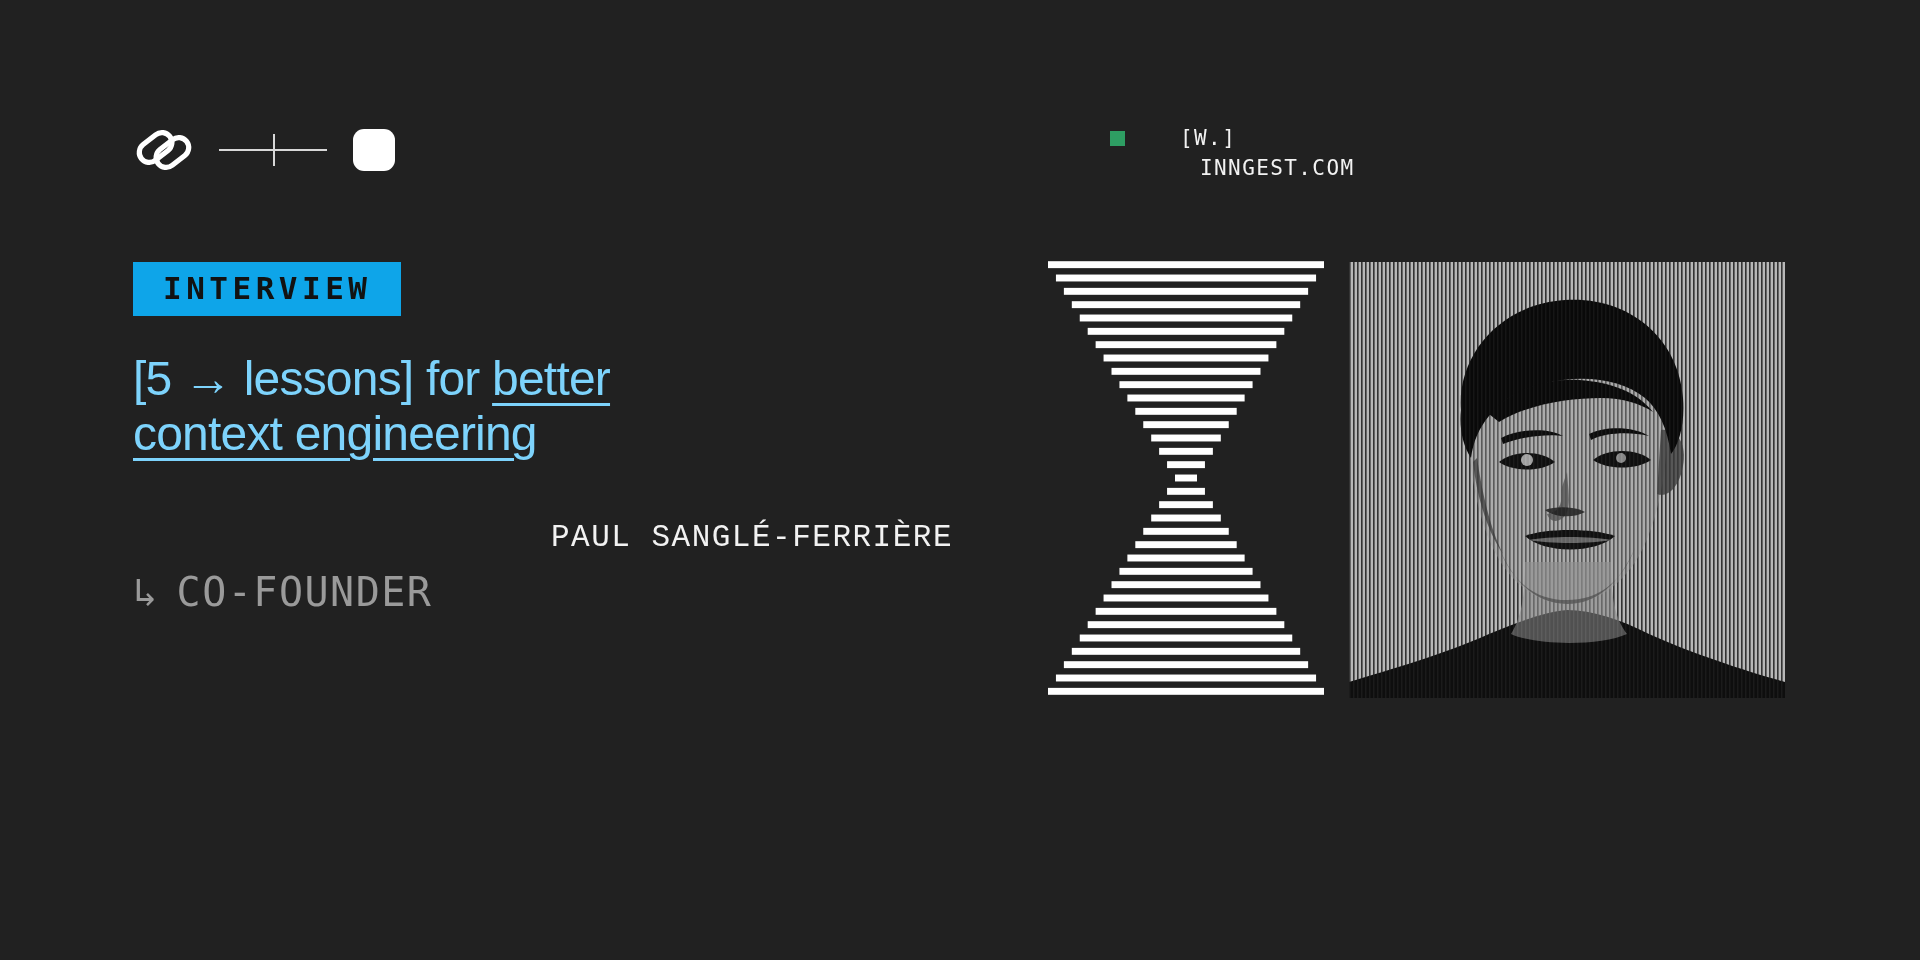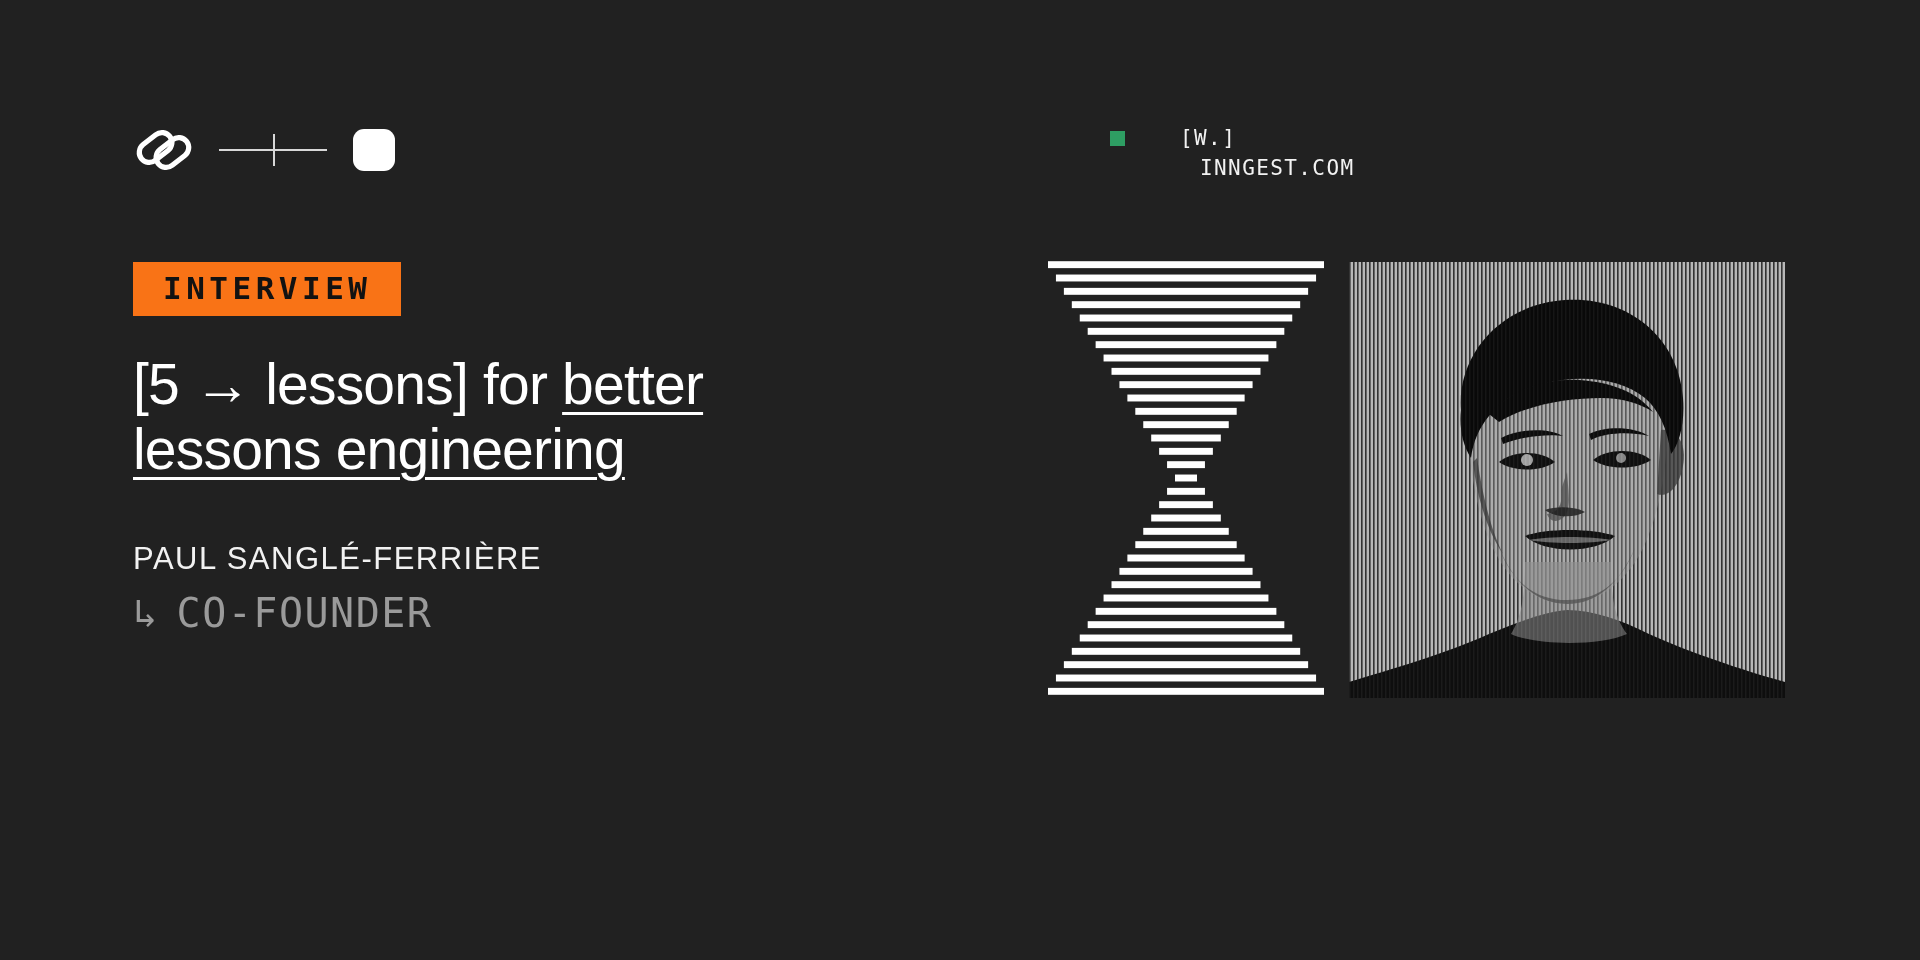--- a/index.html
+++ b/index.html
@@ -84,56 +84,57 @@
 
   
   .content {
     position:absolute;
     left:133px; top:262px;
     width:820px;
   }
 
   .badge {
     display:inline-block;
-    background:#f97316;
+    background:#0ea5e9;
     color:#121212;
     font-family:"DejaVu Sans Mono", monospace;
     font-size:31px;
     font-weight:700;
     letter-spacing:4.5px;
     padding:11px 30px 12px 30px;
     line-height:1;
   }
 
   .headline {
     margin-top:36px;
-    color:#ffffff;
+    color:#7dd3fc;
     font-family:"Liberation Sans", sans-serif;
-    font-size:57px;
+    font-size:48px;
     font-weight:400;
     line-height:1.14;
     letter-spacing:-0.8px;
     white-space:pre-wrap;
   }
   .headline .u {
     text-decoration:underline;
     text-decoration-thickness:3px;
     text-underline-offset:8px;
   }
 
   .byline {
     margin-top:56px;
   }
   .author {
-    font-family:Liberation Sans, sans-serif;
+    font-family:Liberation Mono, monospace;
     font-size:31px;
     color:#f2f2f2;
     letter-spacing:1.5px;
     line-height:1.35;
     white-space:pre;
+    text-align:right;
   }
   .role-line {
     font-family:"DejaVu Sans Mono", monospace;
     font-size:40px;
     color:#9a9a9a;
     letter-spacing:1.5px;
     line-height:1.38;
     margin-top:6px;
     white-space:pre;
   }
@@ -187,21 +188,21 @@
       <span class="meta-text"><span>[W.]</span><span class="l2">INNGEST.COM</span></span>
     </div>
 
 
   </div>
 
   <div class="content">
 
     <div class="badge">INTERVIEW</div>
 
-    <h1 class="headline"><span>[5 → lessons] for </span><span class="u">better</span><br><span class="u">lessons engineering</span></h1>
+    <h1 class="headline"><span>[5 → lessons] for </span><span class="u">better</span><br><span class="u">context engineering</span></h1>
 
     <div class="byline">
       <div class="author">PAUL SANGLÉ-FERRIÈRE</div>
       <div class="role-line"><span class="arrow">↳</span><span>CO-FOUNDER</span></div>
     </div>
 
   </div>
 
   <div class="hourglass">
     <svg viewBox="0 0 280 440" xmlns="http://www.w3.org/2000/svg" aria-hidden="true">

